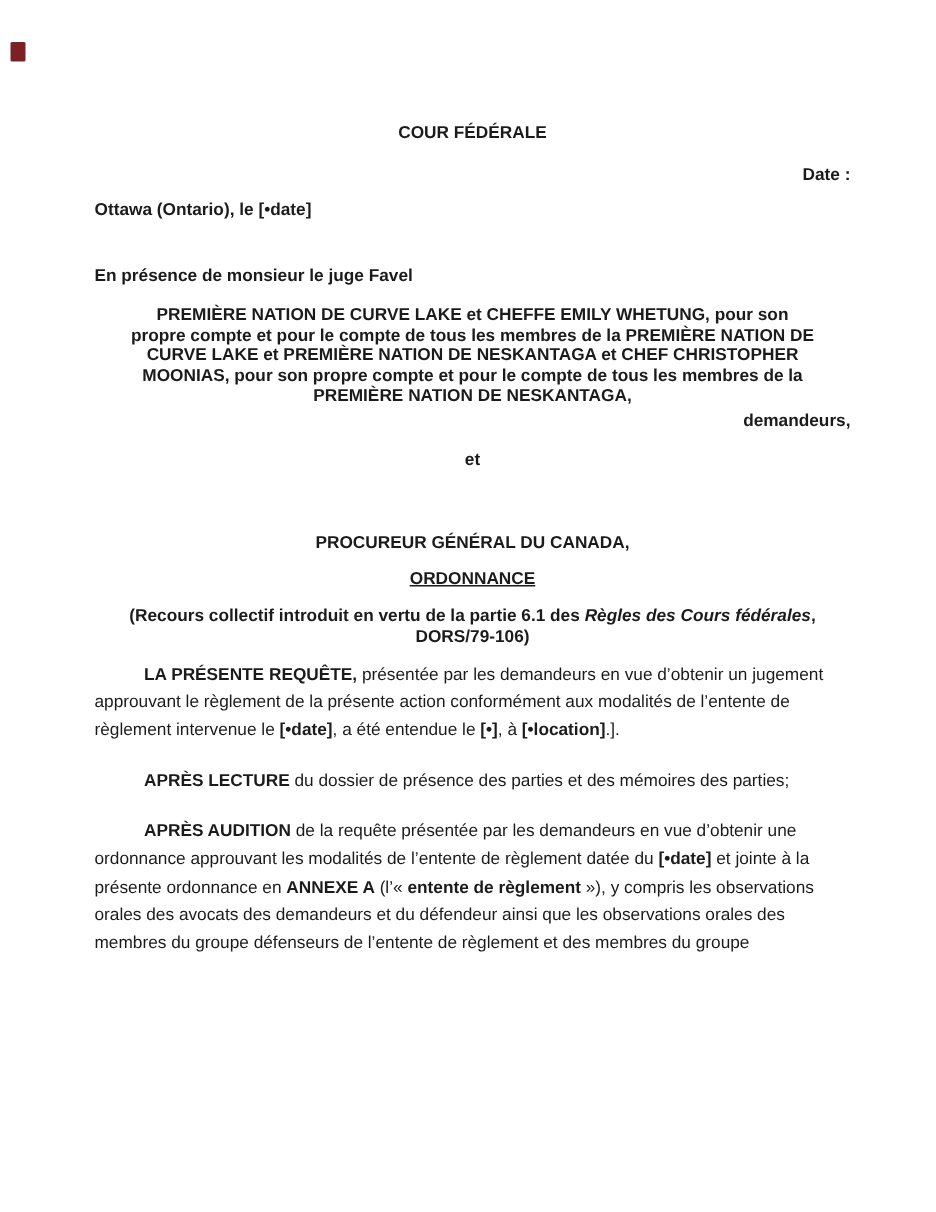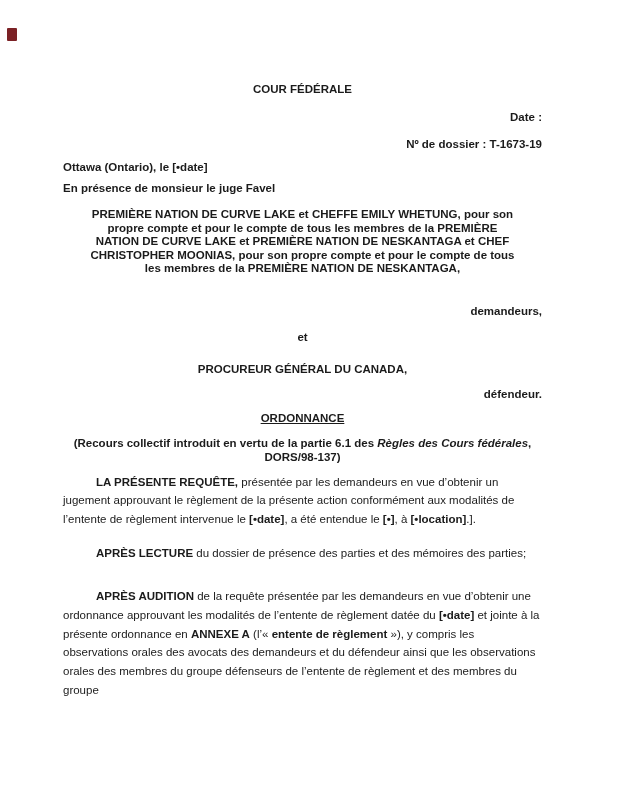--- a/index.html
+++ b/index.html
@@ -16,21 +16,21 @@
     background: #ffffff;
     overflow: hidden;
   }
   .revision-mark {
     position: absolute;
     left: 7px; top: 28px;
     width: 10px; height: 13px;
     border-radius: 1px;
   }
   .content {
-    padding: 82px 82px 0 63px;
+    padding: 82px 57px 0 63px;
   }
   .line {
     font-size: 11.5px;
     line-height: 14px;
     font-weight: bold;
     margin: 0;
   }
   .center { text-align: center; }
   .right  { text-align: right; }
   .left   { text-align: left; }
@@ -67,52 +67,50 @@
 <div class="page">
 
   <div class="revision-mark" style="background-color: rgb(123, 33, 37);"></div>
 
   <div class="content">
 
     <div class="line center">COUR FÉDÉRALE</div>
 
     <div class="line right" style="margin-top:14px">Date :</div>
 
-    <div class="line right" style="margin-top:13px">Nº de dossier : T-1673-19</div>
 
     <div class="line left" style="margin-top:9px">Ottawa (Ontario), le [•date]</div>
 
-    <div class="line left" style="margin-top:7px">En présence de monsieur le juge Favel</div>
+    <div class="line left" style="margin-top:30px">En présence de monsieur le juge Favel</div>
 
 
     <div class="parties-block">PREMIÈRE NATION DE CURVE LAKE et CHEFFE EMILY WHETUNG, pour son propre compte et pour le compte de tous les membres de la PREMIÈRE NATION DE CURVE LAKE et PREMIÈRE NATION DE NESKANTAGA et CHEF CHRISTOPHER MOONIAS, pour son propre compte et pour le compte de tous les membres de la PREMIÈRE NATION DE NESKANTAGA,</div>
 
-    <div class="line right" style="margin-top:28px">demandeurs,</div>
+    <div class="line right" style="margin-top:2px">demandeurs,</div>
 
     <div class="line center" style="margin-top:12px">et</div>
 
-    <div class="line center" style="margin-top:18px">PROCUREUR GÉNÉRAL DU CANADA,</div>
+    <div class="line center" style="margin-top:41px">PROCUREUR GÉNÉRAL DU CANADA,</div>
 
-    <div class="line right" style="margin-top:11px">défendeur.</div>
 
     <div class="line center" style="margin-top:10px">
       <span class="underline">ORDONNANCE</span>
     </div>
 
     <div class="subtitle">
       <span>(Recours collectif introduit en vertu de la partie 6.1 des </span><span class="italic">Règles des Cours fédérales</span><span>,</span><br>
-      <span>DORS/98-137)</span>
+      <span>DORS/79-106)</span>
     </div>
 
     <p class="body-para" style="margin-top:9px">
       <span class="b">LA PRÉSENTE REQUÊTE,</span><span> présentée par les demandeurs en vue d’obtenir un jugement approuvant le règlement de la présente action conformément aux modalités de l’entente de règlement intervenue le </span><span class="b">[•date]</span><span>, a été entendue le </span><span class="b">[•]</span><span>, à </span><span class="b">[•location]</span><span>.].</span>
     </p>
 
     <p class="body-para" style="margin-top:15px">
       <span class="b">APRÈS LECTURE</span><span> du dossier de présence des parties et des mémoires des parties;</span>
     </p>
 
-    <p class="body-para" style="margin-top:25px">
+    <p class="body-para" style="margin-top:15px">
       <span class="b">APRÈS AUDITION</span><span> de la requête présentée par les demandeurs en vue d’obtenir une ordonnance approuvant les modalités de l’entente de règlement datée du </span><span class="b">[•date]</span><span> et jointe à la présente ordonnance en </span><span class="b">ANNEXE A</span><span> (l’« </span><span class="b">entente de règlement</span><span> »), y compris les observations orales des avocats des demandeurs et du défendeur ainsi que les observations orales des membres du groupe défenseurs de l’entente de règlement et des membres du groupe</span>
     </p>
 
   </div>
 </div>
 
 </body></html>

